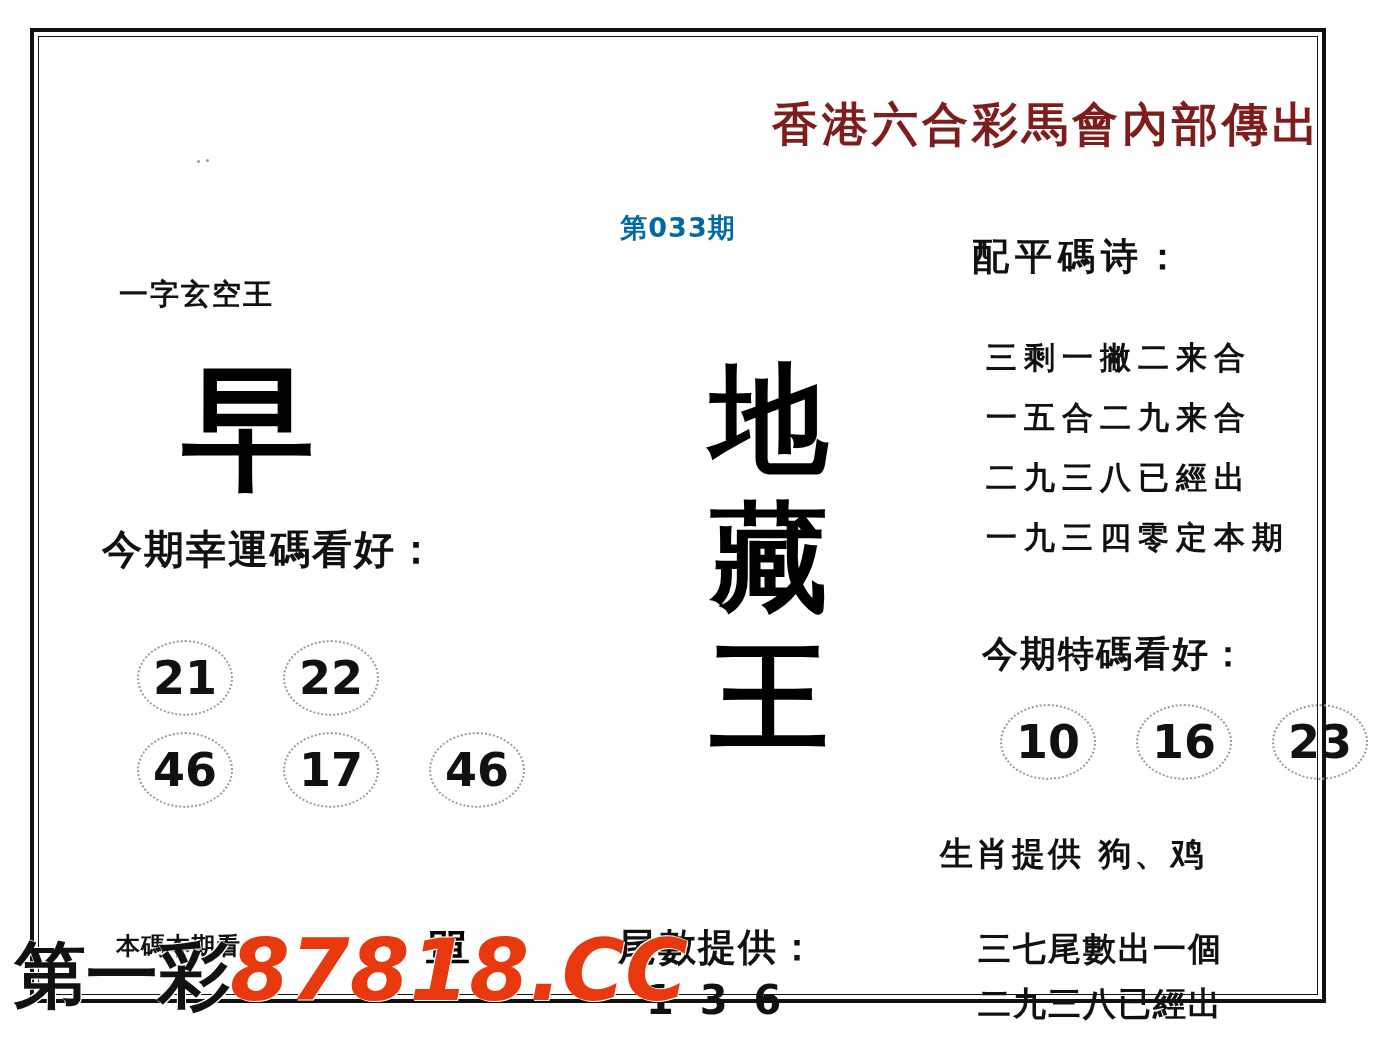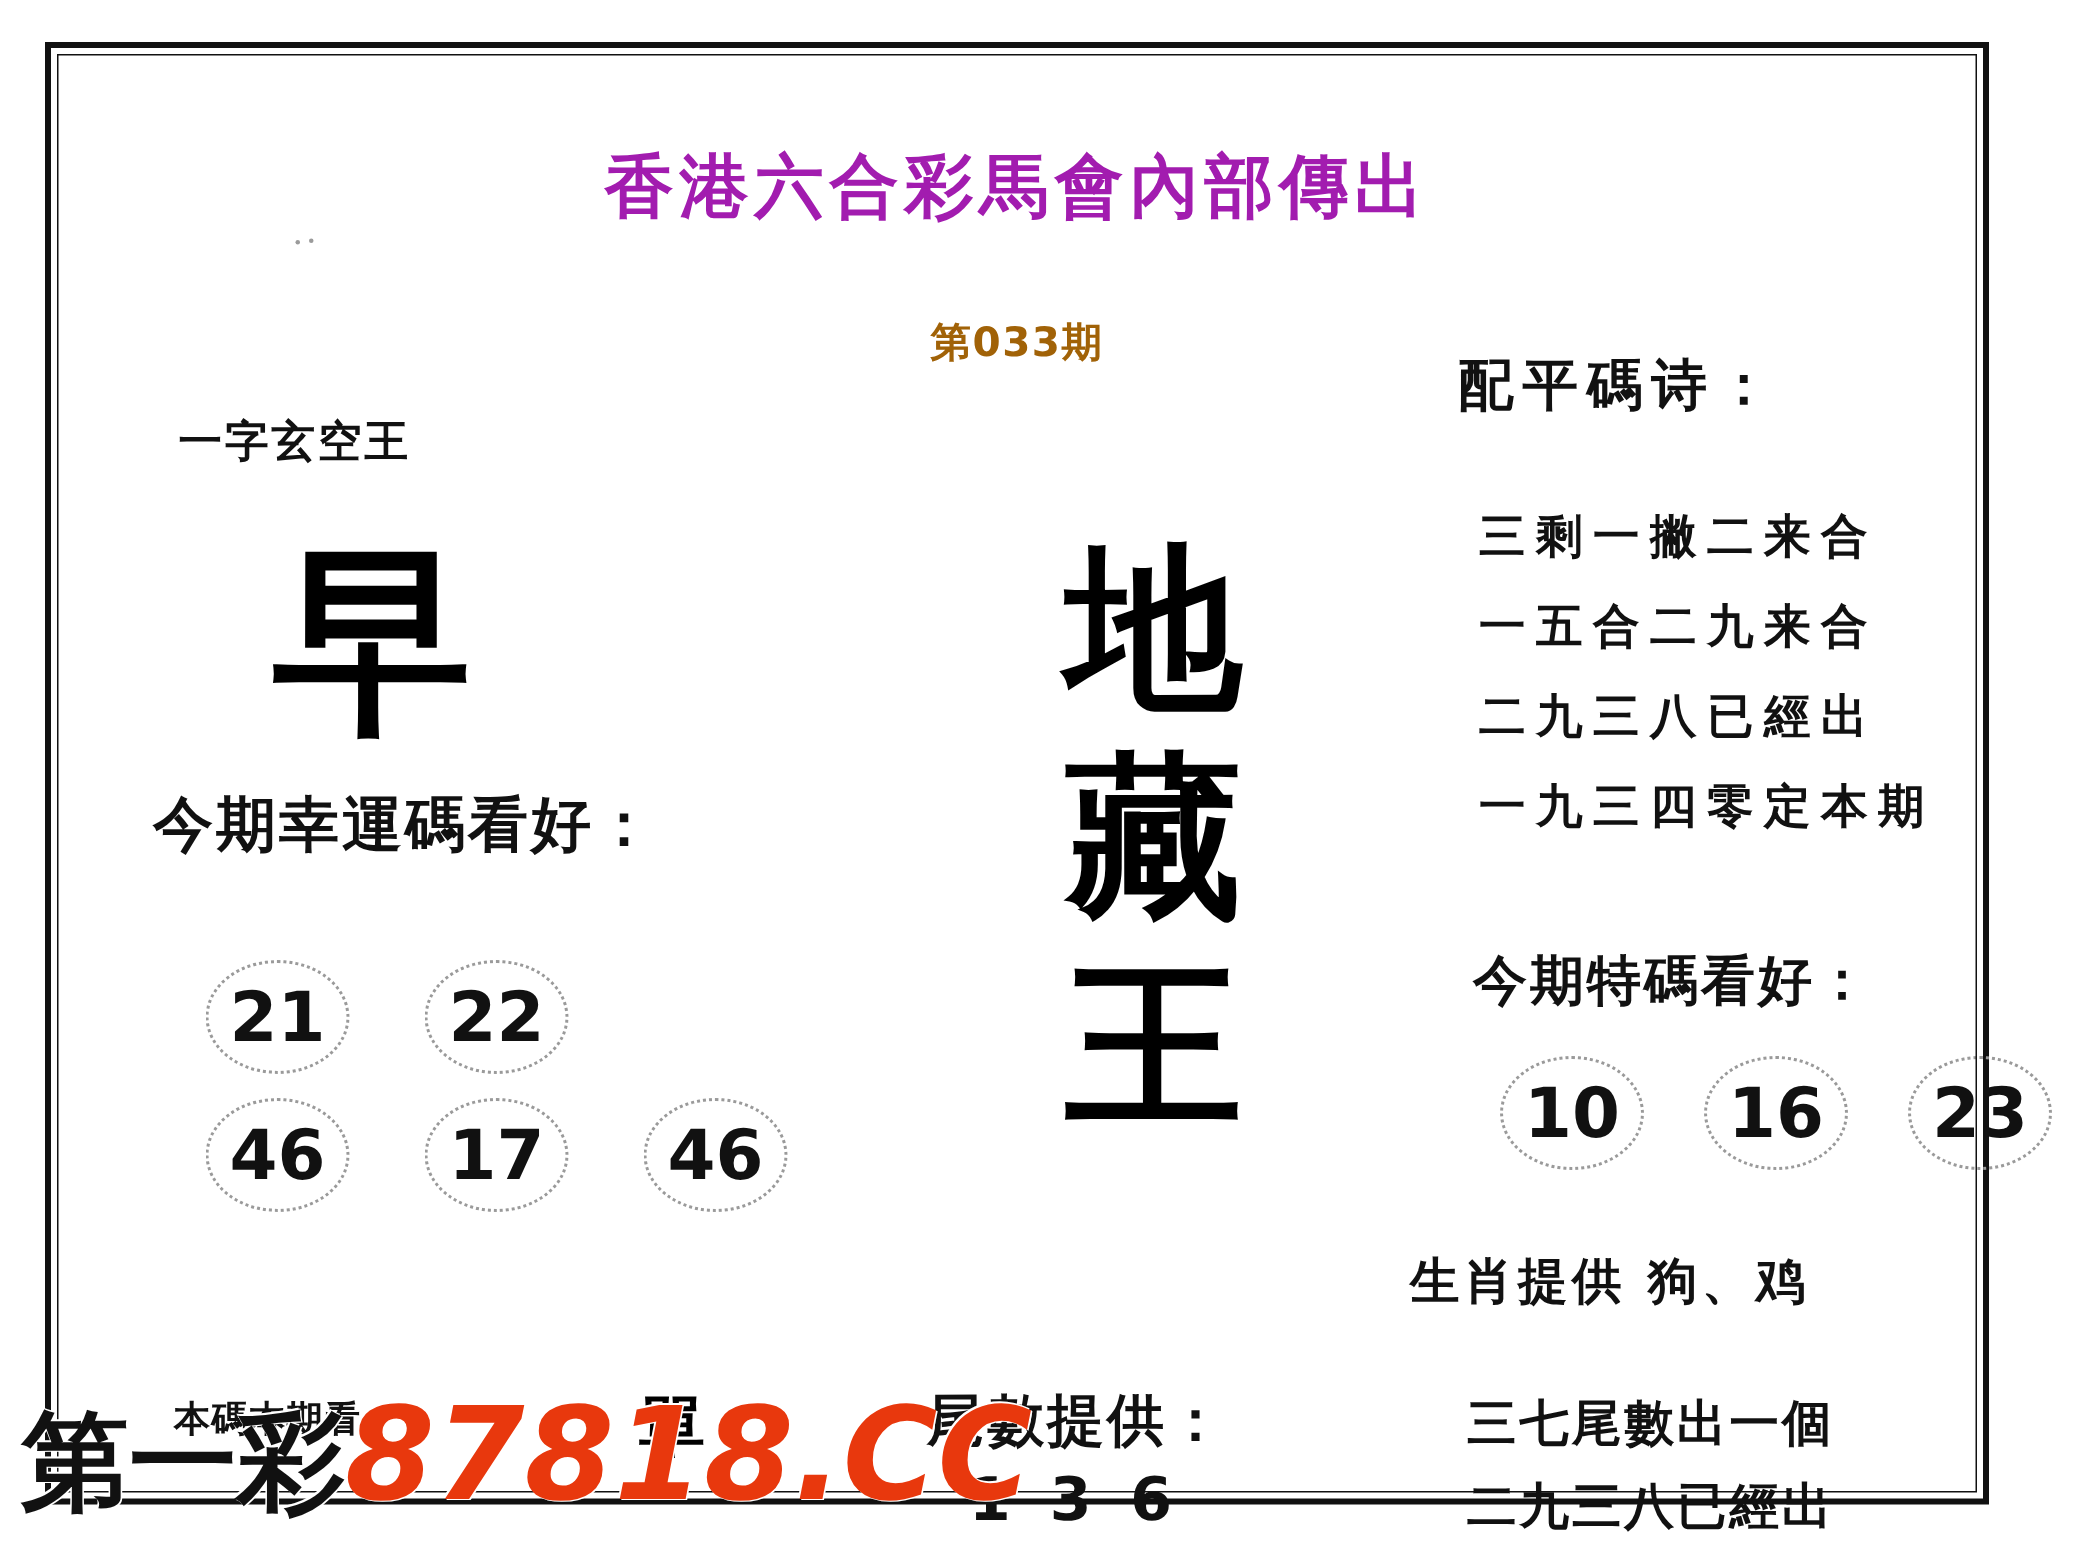--- a/index.html
+++ b/index.html
@@ -44,34 +44,34 @@
     font-family: "DejaVu Sans", "Liberation Sans", sans-serif;
     color: #111;
     white-space: nowrap;
   }
 
   
   .title-main {
     position: absolute;
     left: 0; right: 0;
     top: 62px;
-    text-align: center;
+    text-align: right;
     font-size: 46px;
     font-weight: bold;
     letter-spacing: 4px;
-    color: #a21caf;
+    color: #7f1d1d;
   }
   .issue-no {
     position: absolute;
     left: 0; right: 0;
     top: 178px;
     text-align: center;
     font-size: 27px;
     font-weight: bold;
-    color: #a16207;
+    color: #0369a1;
     letter-spacing: 1px;
   }
 
   
   .left-sub {
     position: absolute;
     left: 85px;
     top: 243px;
     font-size: 29px;
     font-weight: bold;

